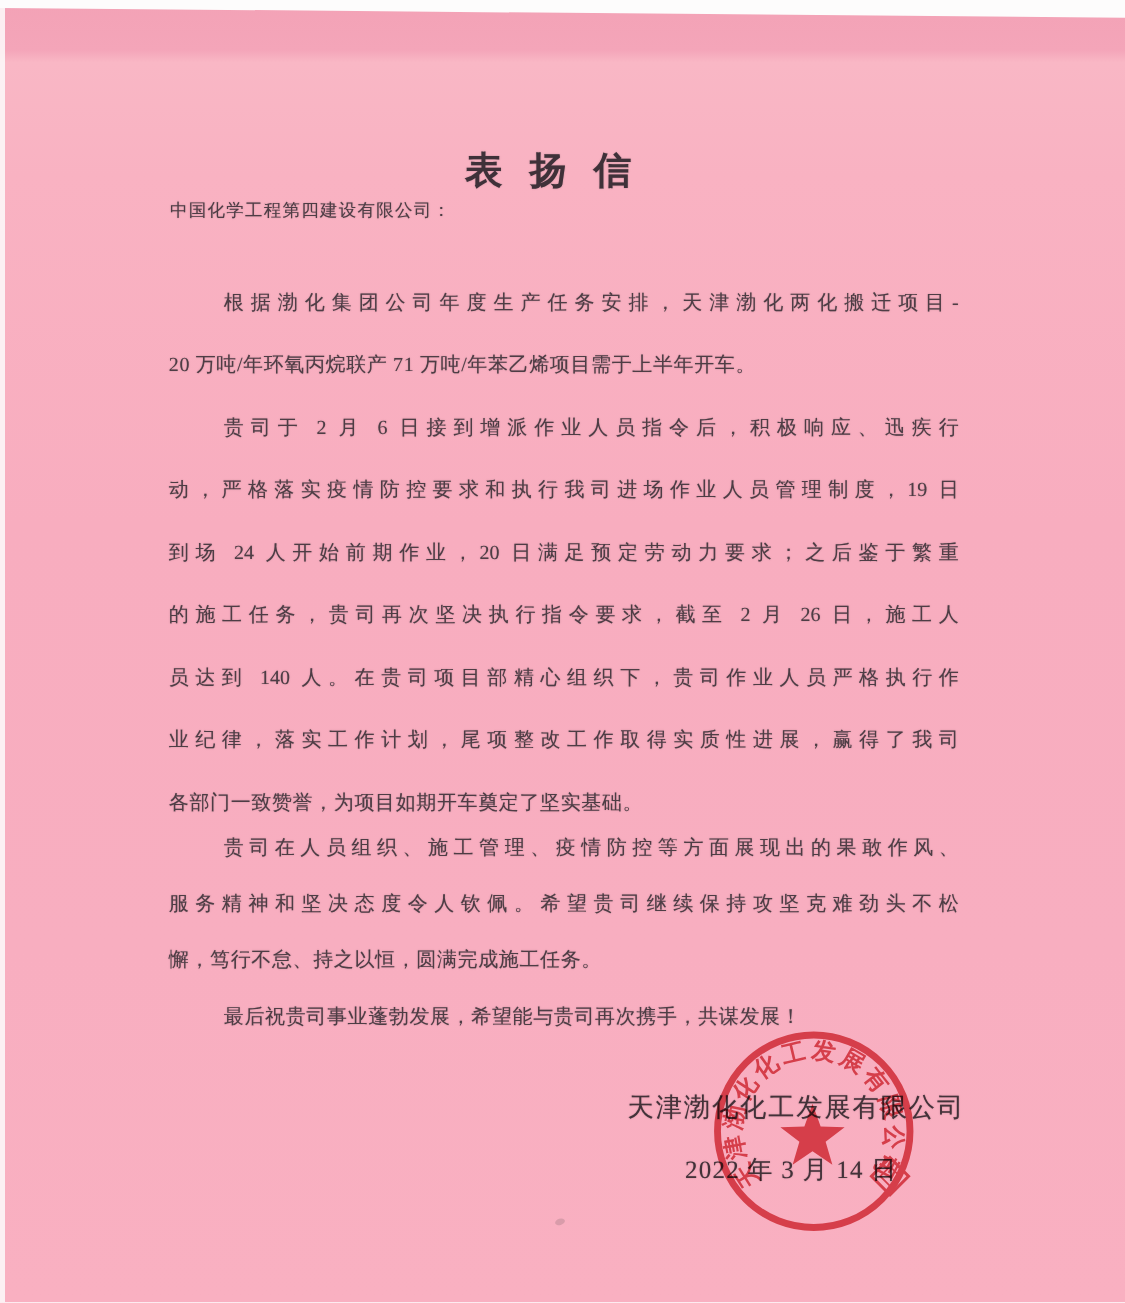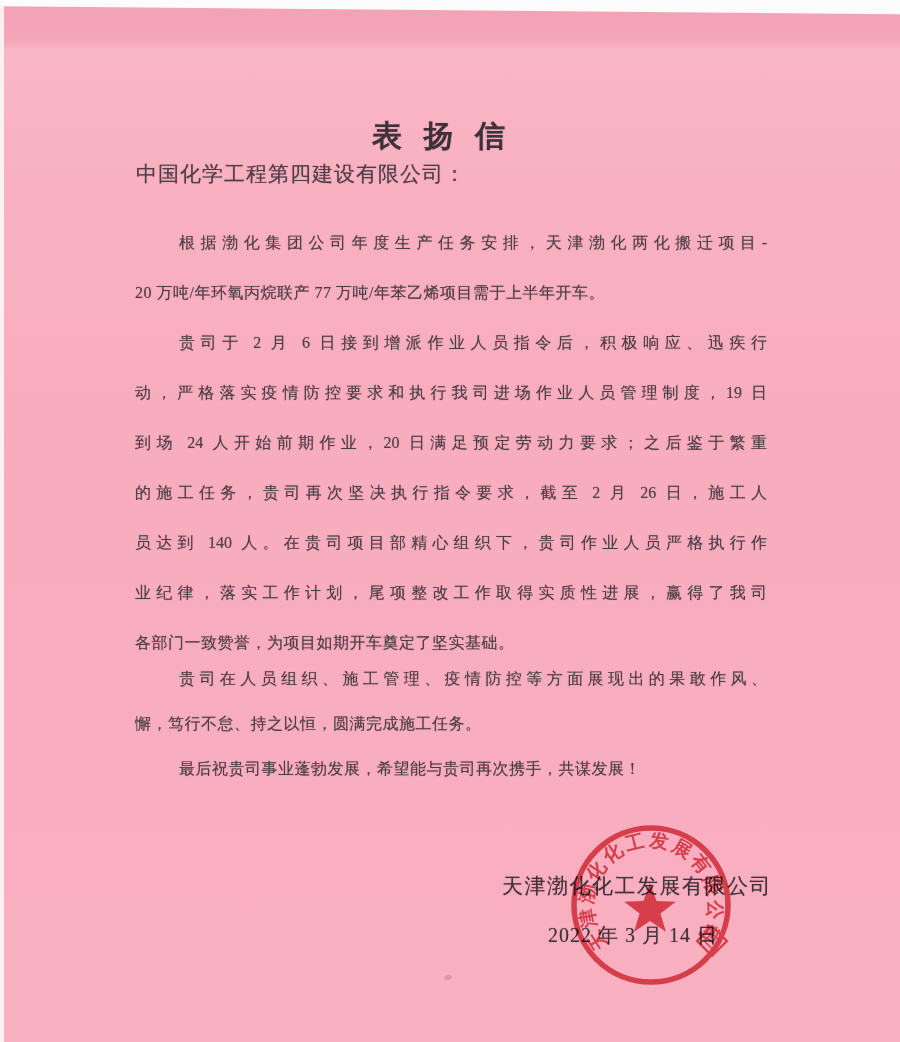--- a/index.html
+++ b/index.html
@@ -24,21 +24,21 @@
     background: rgba(253,251,251,0.85);
   }
   .title {
     position: absolute; top: 116px; left: 0; width: 880px;
     text-align: center; font-size: 30px; font-weight: 700;
     color: #3f3139; letter-spacing: 3px; word-spacing: 8px;
     text-shadow: 0 0 1px rgba(63,49,57,0.5);
   }
   .salutation {
     position: absolute; top: 160px; left: 136px;
-    font-size: 21px; color: #4e3d45; letter-spacing: 1px;
+    font-size: 14px; color: #4e3d45; letter-spacing: 1px;
     text-shadow: 0 0 1px rgba(78,61,69,0.5);
   }
   .body-block {
     position: absolute; left: 135px; width: 632px;
     font-size: 16px; color: #4e3d45;
     text-shadow: 0 0 1px rgba(78,61,69,0.5);
   }
   .block-a { top: 218px; }
   .block-a .line { height: 50px; line-height: 50px; }
   .block-b { top: 656px; }
@@ -76,32 +76,33 @@
 <div class="page">
   <div class="edge-top"></div>
   <div class="edge-left"></div>
 
   <h1 class="title">表 扬 信</h1>
 
   <div class="salutation">中国化学工程第四建设有限公司：</div>
 
   <div class="body-block block-a">
     <div class="line ind jst">根据渤化集团公司年度生产任务安排，天津渤化两化搬迁项目-</div>
-    <div class="line">20 万吨/年环氧丙烷联产 77 万吨/年苯乙烯项目需于上半年开车。</div>
+    <div class="line">20 万吨/年环氧丙烷联产 71 万吨/年苯乙烯项目需于上半年开车。</div>
     <div class="line ind jst">贵司于 2 月 6 日接到增派作业人员指令后，积极响应、迅疾行</div>
     <div class="line jst">动，严格落实疫情防控要求和执行我司进场作业人员管理制度，19 日</div>
     <div class="line jst">到场 24 人开始前期作业，20 日满足预定劳动力要求；之后鉴于繁重</div>
     <div class="line jst">的施工任务，贵司再次坚决执行指令要求，截至 2 月 26 日，施工人</div>
     <div class="line jst">员达到 140 人。在贵司项目部精心组织下，贵司作业人员严格执行作</div>
     <div class="line jst">业纪律，落实工作计划，尾项整改工作取得实质性进展，赢得了我司</div>
     <div class="line">各部门一致赞誉，为项目如期开车奠定了坚实基础。</div>
   </div>
 
   <div class="body-block block-b">
     <div class="line ind jst">贵司在人员组织、施工管理、疫情防控等方面展现出的果敢作风、</div>
+    <div class="line jst">服务精神和坚决态度令人钦佩。希望贵司继续保持攻坚克难劲头不松</div>
     <div class="line">懈，笃行不怠、持之以恒，圆满完成施工任务。</div>
     <div class="line ind">最后祝贵司事业蓬勃发展，希望能与贵司再次携手，共谋发展！</div>
   </div>
 
   <div class="signature">天津渤化化工发展有限公司</div>
   <div class="dateline">2022 年 3 月 14 日</div>
 
   <svg class="seal" viewBox="0 0 172 172">
     <circle cx="86" cy="86" r="77" fill="none" stroke="#d6434c" stroke-width="5.5"></circle>
     <path fill="#d6434c" d="M85,64 L91.5,82.1 L110.7,82.7 L95.5,94.4 L100.9,112.8 L85,102 L69.1,112.8 L74.5,94.4 L59.3,82.7 L78.5,82.1 Z"></path>

